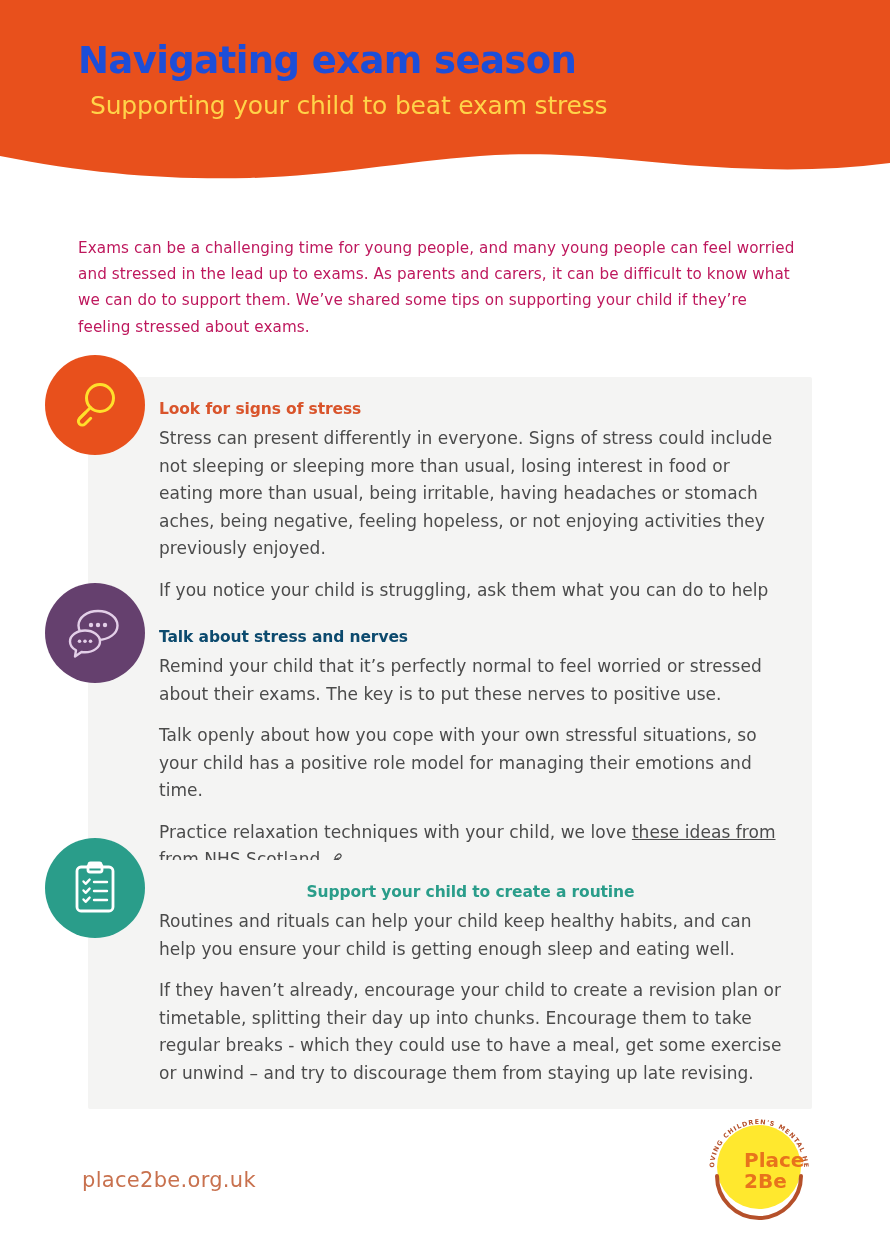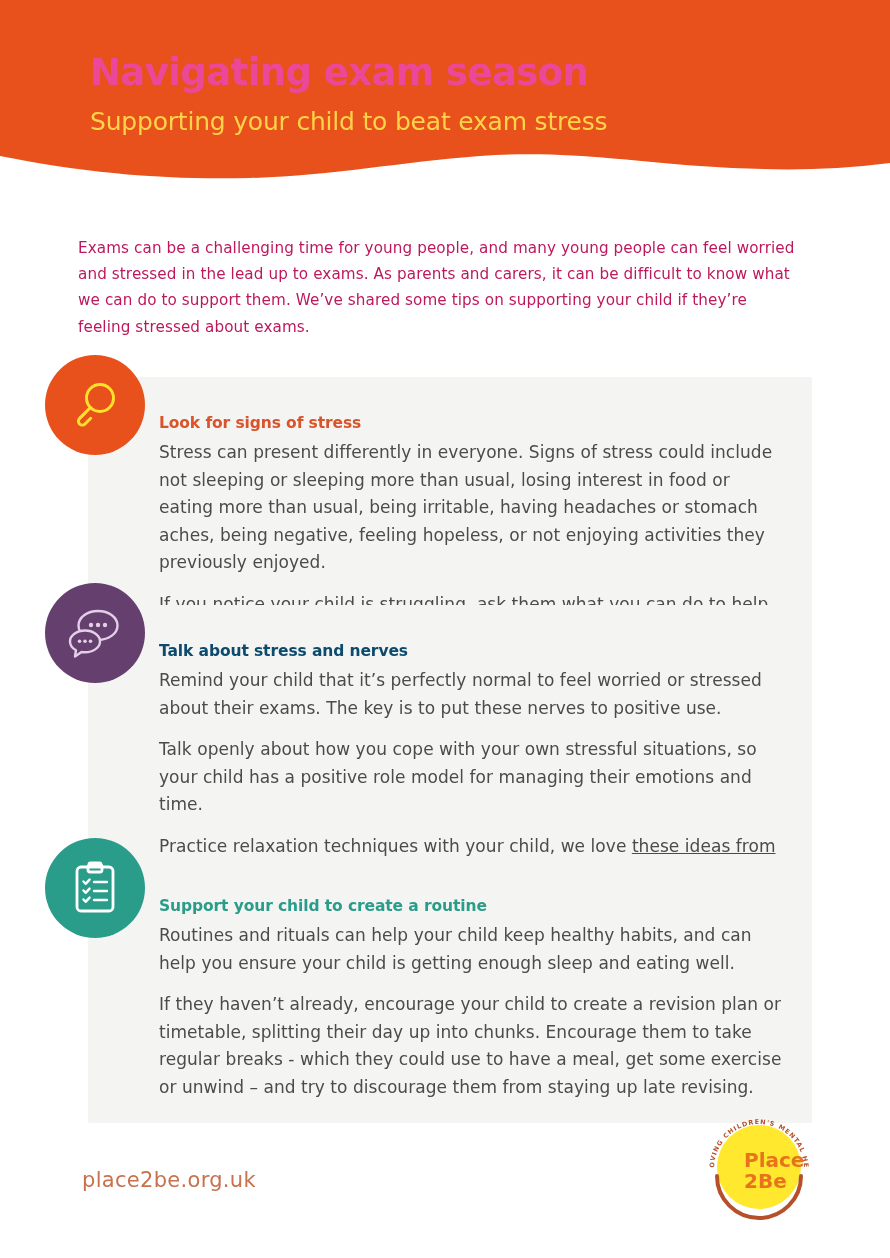--- a/index.html
+++ b/index.html
@@ -31,26 +31,26 @@
     height: 200px;
     display: block;
   }
   .header-text {
     position: absolute;
     left: 78px;
     top: 40px;
     width: 760px;
   }
   .header-title {
-    margin: 12px;
+    margin: 0;
     font-family: "DejaVu Sans", "Liberation Sans", sans-serif;
     font-size: 37px;
     font-weight: bold;
     letter-spacing: -0.6px;
-    color: #ec4899;
+    color: #1d4ed8;
     line-height: 1.15;
   }
   .header-subtitle {
     margin: 8px 0 0 12px;
     font-family: "DejaVu Sans", "Liberation Sans", sans-serif;
     font-size: 25px;
     font-weight: normal;
     letter-spacing: -0.2px;
     color: #FFD449;
     line-height: 1.2;
@@ -92,21 +92,21 @@
     height: 100px;
     border-radius: 50%;
     z-index: 2;
     display: flex;
     align-items: center;
     justify-content: center;
   }
   .badge svg { display: block; }
 
   .section-heading {
-    margin: 14px 0 6px 0;
+    margin: 0 0 6px 0;
     font-size: 15.5px;
     font-weight: bold;
     letter-spacing: -0.1px;
     line-height: 1.3;
   }
   .section-para {
     margin: 0 0 14px 0;
     font-size: 17px;
     line-height: 1.62;
     color: #4b4b4b;
@@ -132,21 +132,21 @@
   #section-1 .section-card { min-height: 170px; }
   #section-2 .section-card { min-height: 192px; }
   #section-3 .section-card { min-height: 200px; }
 
   .badge-orange { background: #E8501C; }
   .badge-purple { background: #65406E; }
   .badge-teal   { background: #2A9D8A; }
 
   .heading-orange { color: #D9542B; }
   .heading-purple { color: #0c4a6e; }
-  .heading-teal   { color: #2A9D8A; }
+  .heading-teal   { color: #2A9D8A; text-align: center; }
 
   
   .footer-url {
     position: absolute;
     left: 82px;
     top: 1168px;
     font-size: 21px;
     letter-spacing: 0.3px;
     color: #C8714E;
     text-decoration: none;

